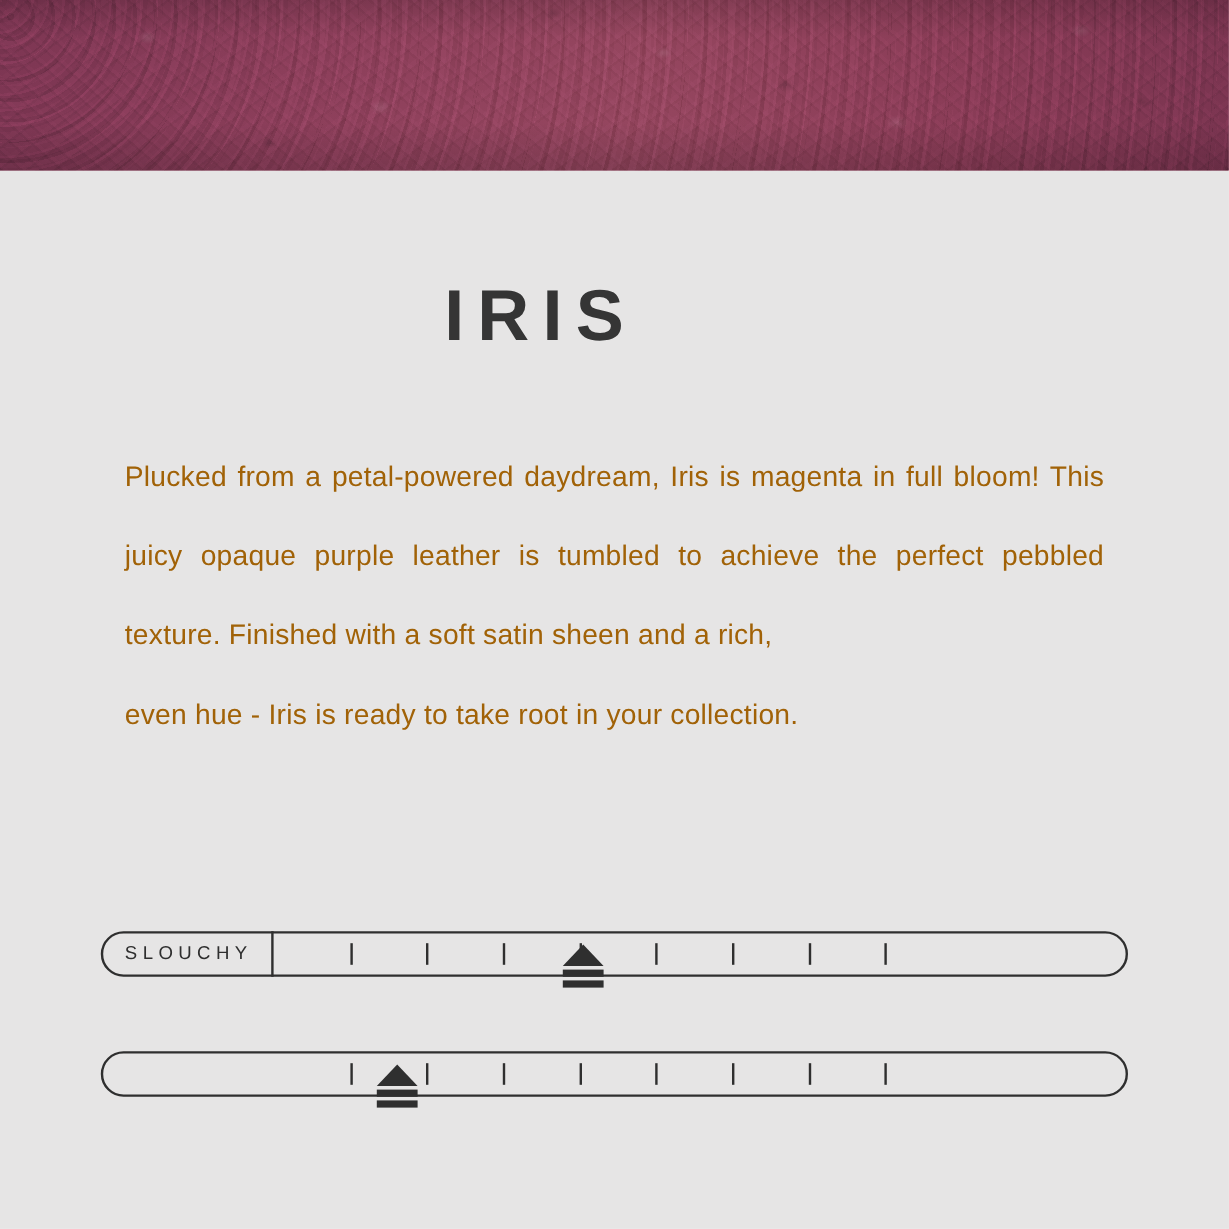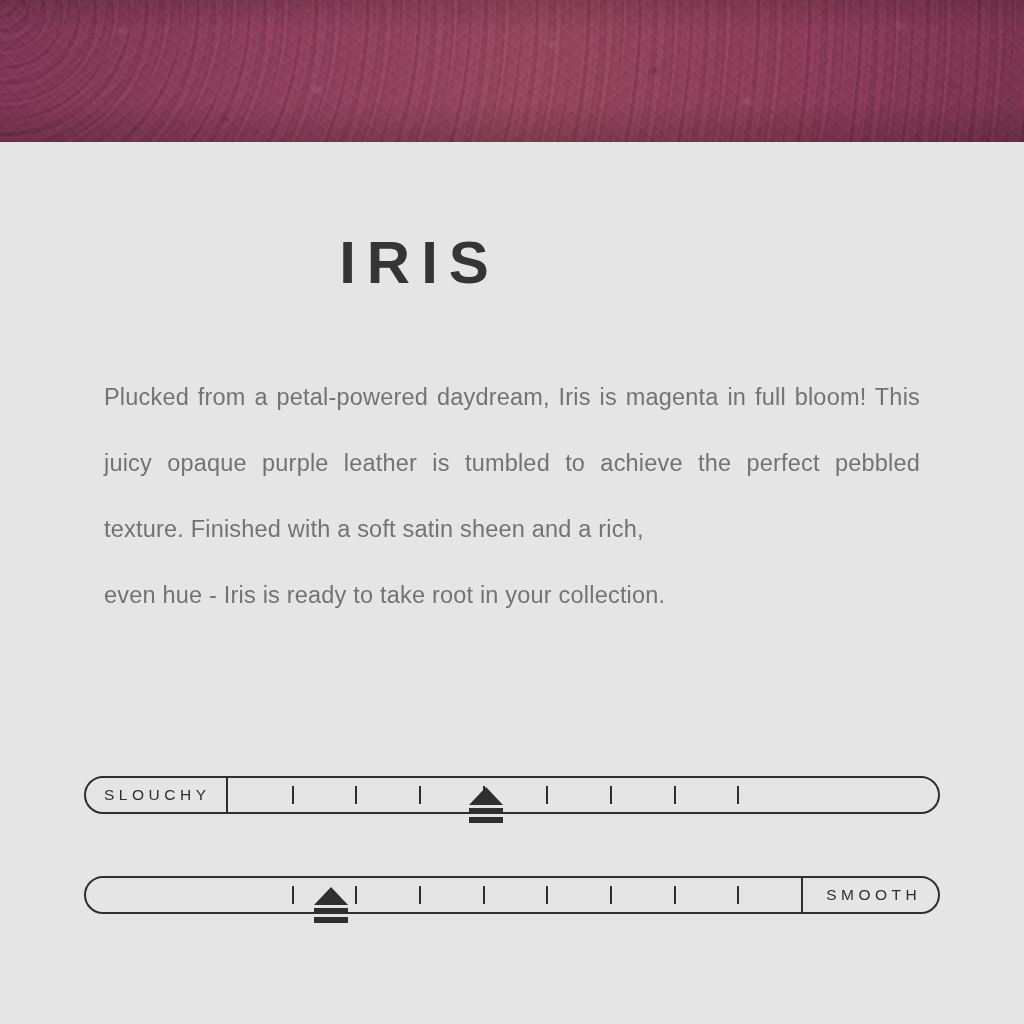--- a/index.html
+++ b/index.html
@@ -64,31 +64,32 @@
     position: absolute;
     top: 233px;
     left: 0;
     width: 839px;
     text-align: center;
     font-size: 60px;
     font-weight: 700;
     letter-spacing: 11px;
     color: #353535;
     line-height: 1;
+    padding-left: 31px;
   }
 
   
   .description {
     position: absolute;
     top: 364px;
     left: 104px;
     width: 816px;
     font-size: 23.5px;
     line-height: 66px;
-    color: #737373;
+    color: #a16207;
     text-align: justify;
     letter-spacing: 0.2px;
   }
   .description .last-line {
     display: block;
     text-align: left;
   }
 
   
   .scales {
@@ -209,21 +210,20 @@
         </div>
       <div class="marker" id="marker-0" style="left: 401.85px;">
         <div class="head"></div>
         <div class="bar1"></div>
         <div class="bar2"></div>
       </div>
     </div>
 
     <div class="scale-row">
       <div class="scale-track"></div>
-      <div class="scale-label right">SMOOTH</div>
       <div class="ticks" id="ticks-1">
           <div class="tick" style="left: 11.1111%;"></div>
           <div class="tick" style="left: 22.2222%;"></div>
           <div class="tick" style="left: 33.3333%;"></div>
           <div class="tick" style="left: 44.4444%;"></div>
           <div class="tick" style="left: 55.5556%;"></div>
           <div class="tick" style="left: 66.6667%;"></div>
           <div class="tick" style="left: 77.7778%;"></div>
           <div class="tick" style="left: 88.8889%;"></div>
         </div>

